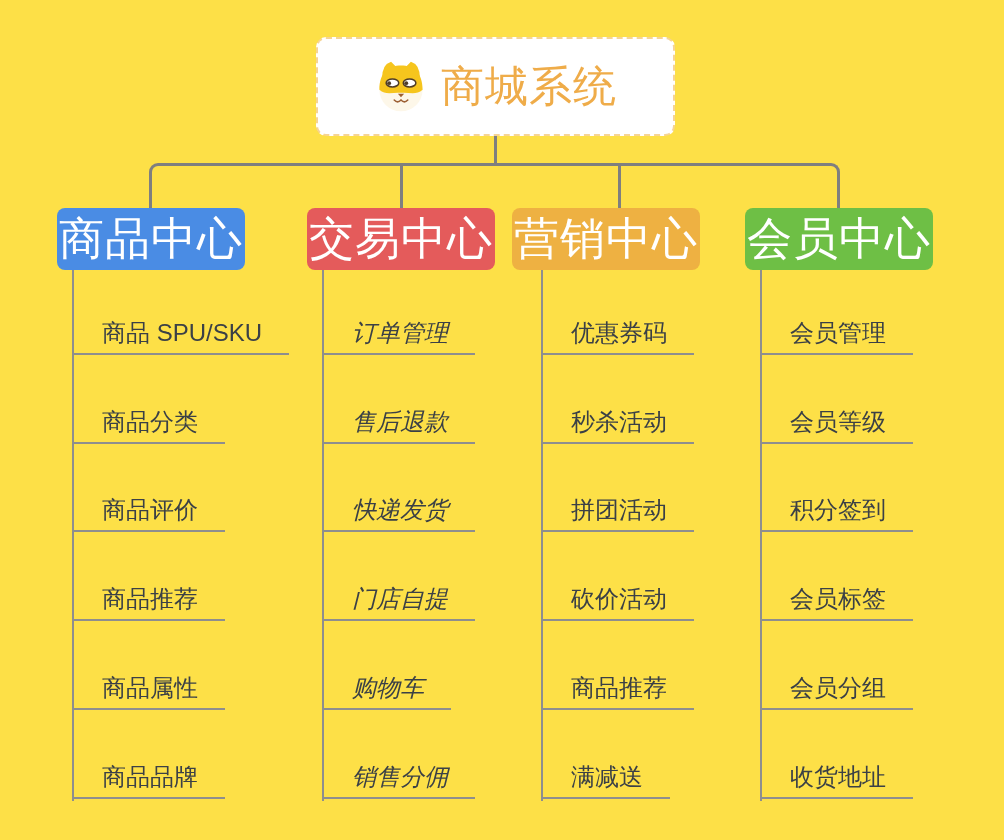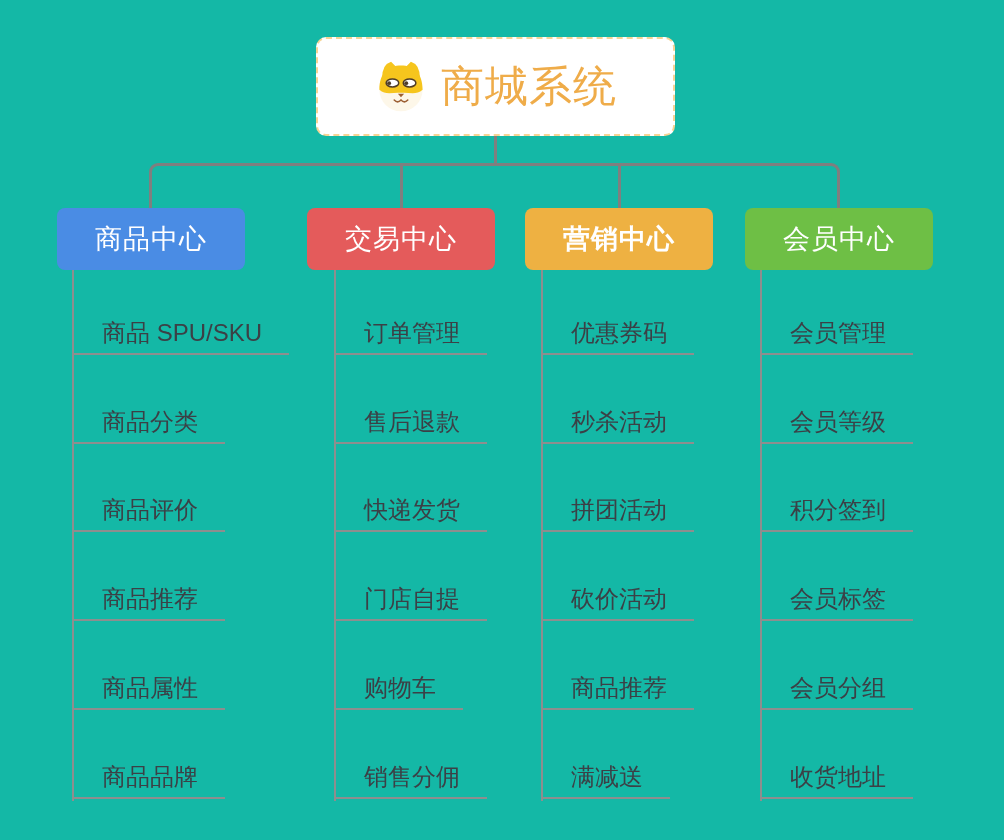--- a/index.html
+++ b/index.html
@@ -6,21 +6,21 @@
   html, body { width: 1004px; height: 840px; }
   body {
     font-family: "Liberation Sans", "DejaVu Sans", sans-serif;
     background: #f7f7f7;
     overflow: hidden;
   }
   .canvas {
     position: relative;
     width: 1004px;
     height: 840px;
-    background: #14b8a6;
+    background: #fde047;
   }
 
   
   .root-node {
     position: absolute;
     left: 316px; top: 37px;
     width: 359px; height: 99px;
     background: #ffffff;
     border: 2px dashed #f6d494;
     border-radius: 10px;
@@ -63,36 +63,36 @@
   
   .branch-node {
     position: absolute;
     top: 208px;
     width: 188px; height: 62px;
     border-radius: 8px;
     display: flex;
     align-items: center;
     justify-content: center;
     color: #ffffff;
-    font-size: 27px;
+    font-size: 45px;
     letter-spacing: 1px;
     white-space: nowrap;
   }
   .bn-0 { left: 57px; }
   .bn-1 { left: 307px; }
-  .bn-2 { left: 525px; font-weight: bold; }
+  .bn-2 { left: 512px; }
   .bn-3 { left: 745px; }
 
   
   .subtree {
     position: absolute;
     top: 266px;
   }
   .st-0 { left: 72px; }
-  .st-1 { left: 334px; }
+  .st-1 { left: 322px; font-style: italic; }
   .st-2 { left: 541px; text-align: center; }
   .st-3 { left: 760px; }
   .trunk {
     position: absolute;
     left: 0; top: 4px;
     width: 2px; height: 531px;
     background: #8e8e8e;
   }
   .sub-item {
     position: relative;

